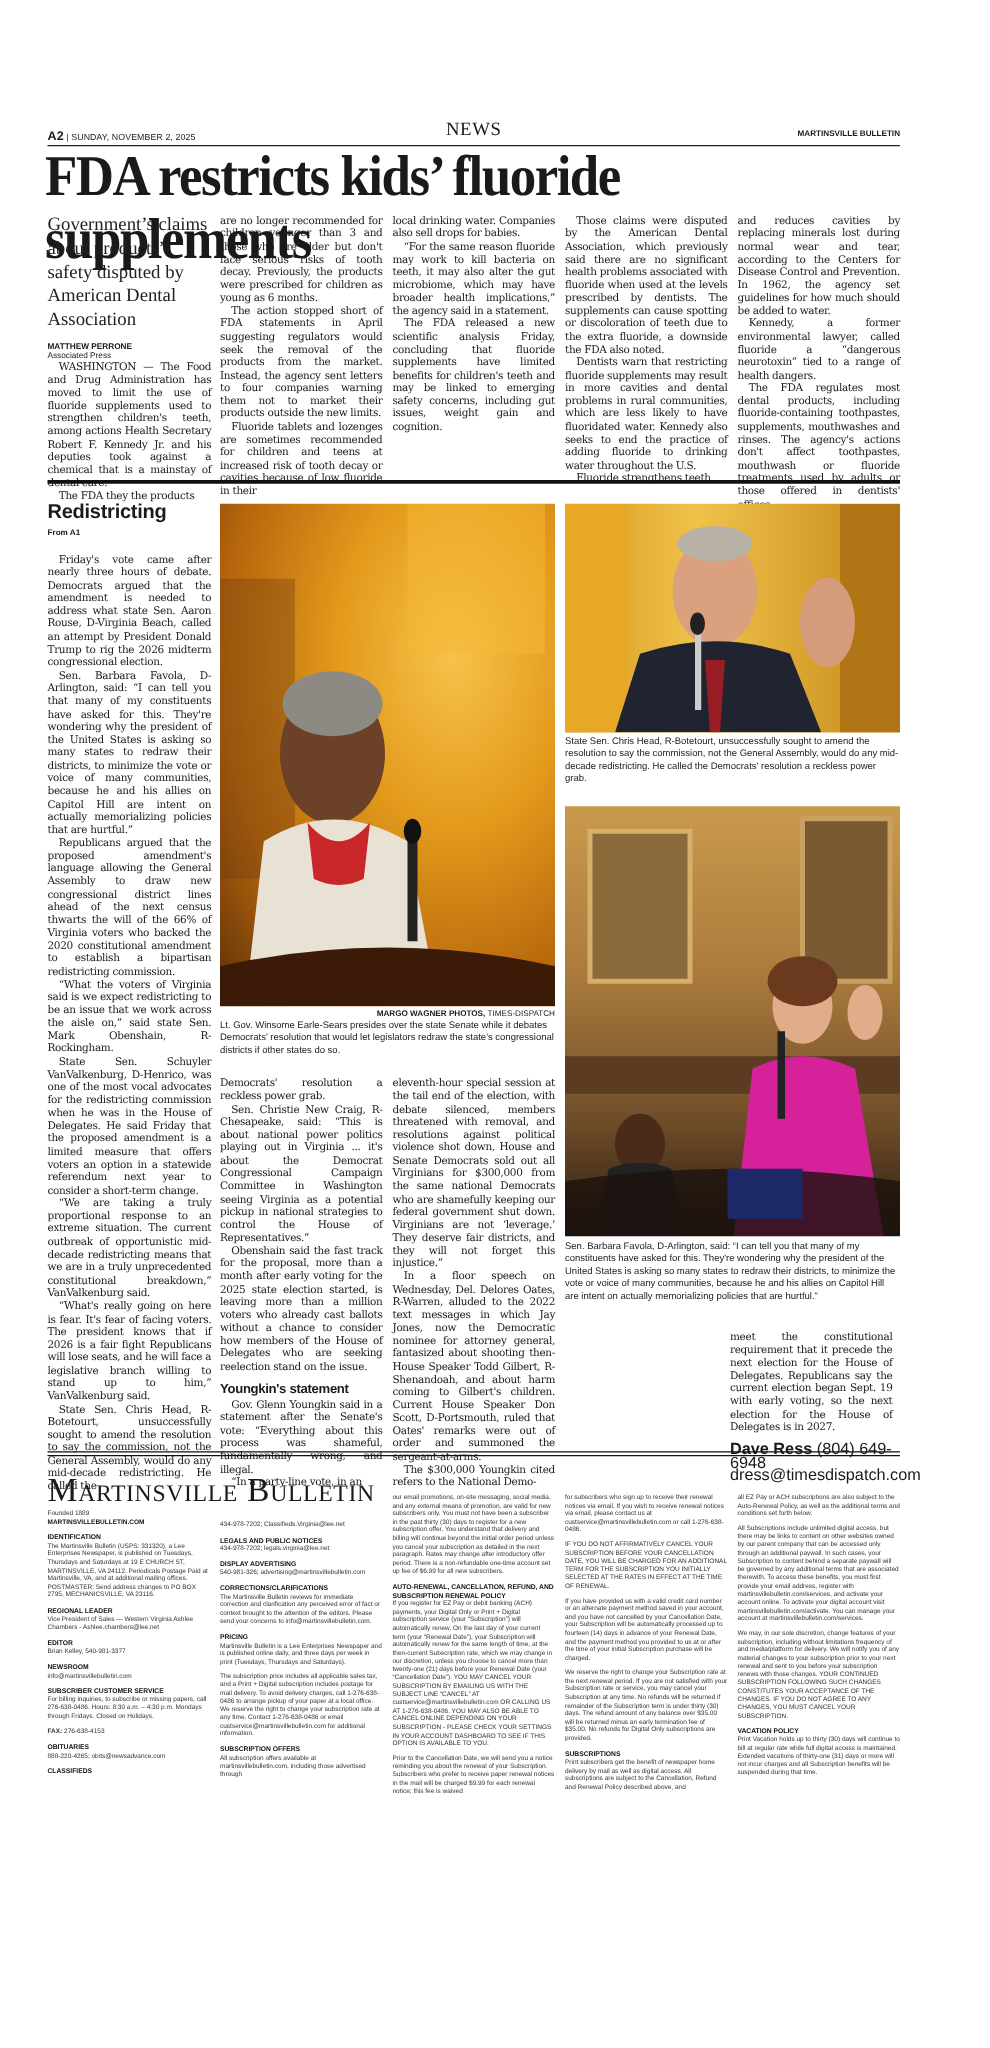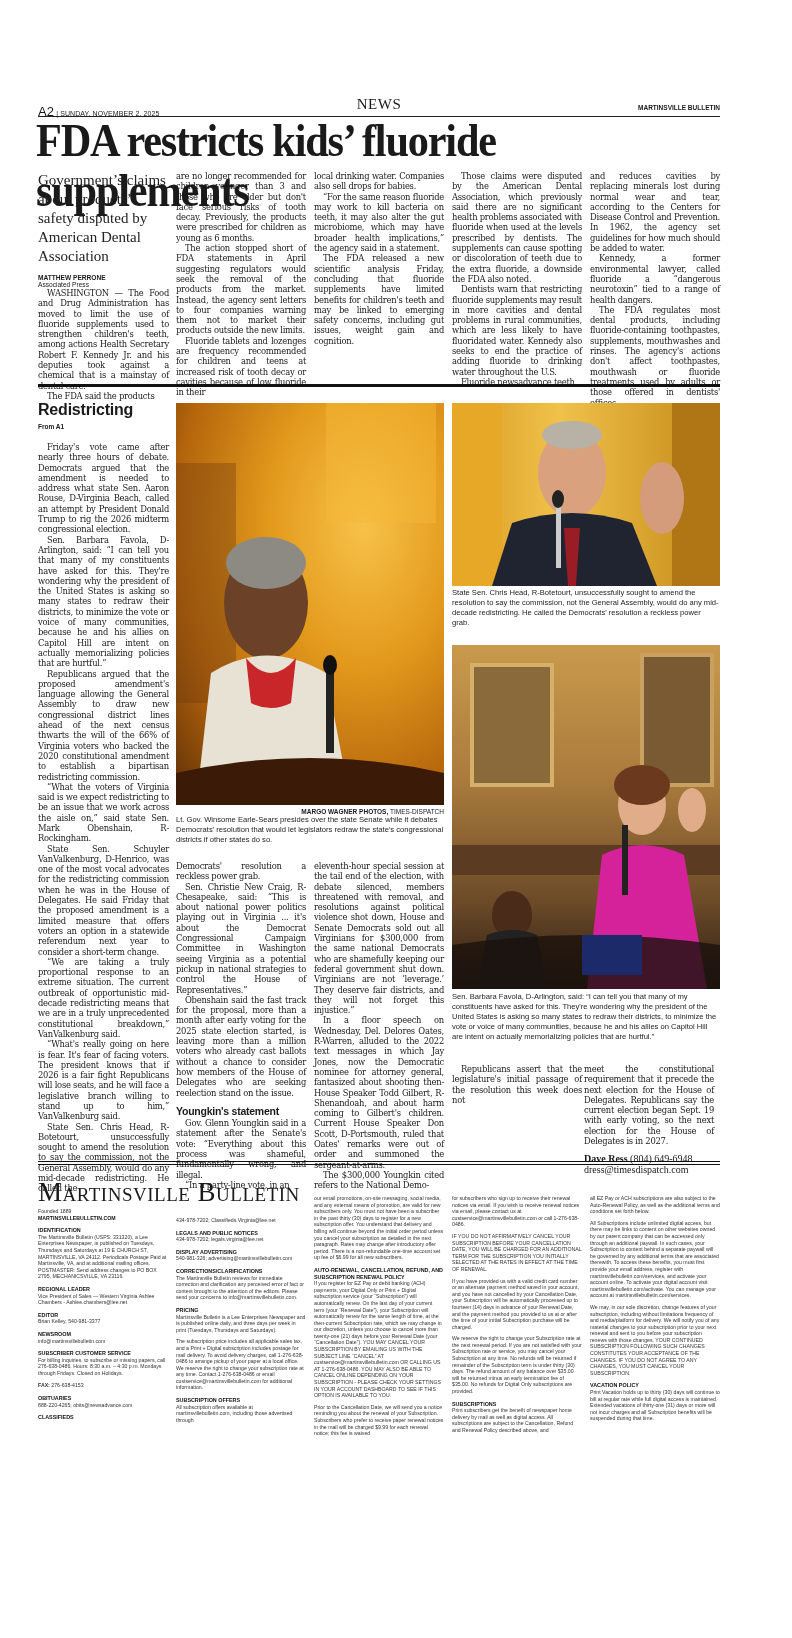--- a/index.html
+++ b/index.html
@@ -1,37 +1,37 @@
 <!DOCTYPE html>
 <html><head>
 <meta charset="utf-8">
 <style>
 *{box-sizing:border-box;margin:0;padding:0}
 body{width:792px;height:1638px;background:#fff;color:#1a1a1a;font-family:"DejaVu Serif",serif;position:relative;overflow:hidden}
 .abs{position:absolute}
 .folio{top:101px;left:38px;width:682px;height:16px;border-bottom:1.5px solid #222;font-family:"Liberation Sans",sans-serif;font-size:7px}
 .folio .left{position:absolute;left:0;top:3px;font-size:7px;letter-spacing:.1px}
-.folio .left b{font-weight:400;font-size:13px}
+.folio .left b{font-weight:700;font-size:10px}
 .folio .center{position:absolute;left:0;right:0;top:-5px;text-align:center;font-family:Liberation Serif, serif;font-size:15px;letter-spacing:.5px}
 .folio .right{position:absolute;right:0;top:3px;font-size:6.5px;font-weight:700}
 .headline{top:116px;left:36px;width:690px;font-family:"Liberation Serif",serif;font-weight:700;font-size:46px;letter-spacing:-1.3px;line-height:50px;transform:scaleX(.92);transform-origin:left}
 .body{font-size:8.4px;line-height:10.3px;text-align:justify;hyphens:auto;font-family:"DejaVu Serif",serif;letter-spacing:-.25px}
 .body p{text-indent:9px}
 .deck{font-family:"Liberation Serif",serif;font-size:15px;line-height:19px;color:#222}
 .byline{font-family:"Liberation Sans",sans-serif;font-size:6.6px;font-weight:700;margin-top:8px}
 .byline .org{font-weight:400;display:block}
 .rule-thick{height:3px;background:#111}
 .kicker{font-family:"Liberation Sans",sans-serif;font-weight:700;font-size:16px;letter-spacing:-.2px}
 .fromA1{font-family:"Liberation Sans",sans-serif;font-weight:700;font-size:6.5px;margin-top:4px}
 .photo{overflow:hidden}
 .credit{font-family:"Liberation Sans",sans-serif;font-size:6.5px;font-weight:700;text-align:right;margin-top:3px}
 .credit span{font-weight:400}
 .caption{font-family:"Liberation Sans",sans-serif;font-size:7.6px;line-height:10px;color:#222}
 .subhead{font-family:"Liberation Sans",sans-serif;font-weight:700;font-size:10.5px;margin:8px 0 2px}
-.sig{font-family:Liberation Serif, serif;font-size:10px;line-height:10.5px;margin-top:8px}
+.sig{font-family:Liberation Sans, sans-serif;font-size:13px;line-height:10.5px;margin-top:8px}
 .sig b{font-weight:700}
 .mast{top:1161px;left:38px;width:682px;border-top:1.5px solid #111;padding-top:2px}
 .mast-inner{border-top:1px solid #111}
 .mast-title{font-family:"Liberation Serif",serif;font-size:27px;letter-spacing:.5px;font-variant:small-caps;line-height:30px;margin-top:2px}
 .tiny{font-family:"Liberation Sans",sans-serif;font-size:5.2px;line-height:6.6px;color:#333}
 .tiny h4{font-size:5.4px;font-weight:700;color:#111;margin-top:6px}
 .tiny p{margin-bottom:5px}
 </style>
 </head>
 <body>
@@ -42,37 +42,37 @@
   <div class="right">MARTINSVILLE BULLETIN</div>
 </div>
 
 <div class="abs headline">FDA restricts kids’ fluoride supplements</div>
 
 <div class="abs" style="top:171px;left:38px;width:131px">
   <div class="deck">Government’s claims about products’ safety disputed by American Dental Association</div>
   <div class="byline"><span>MATTHEW PERRONE</span><span class="org">Associated Press</span></div>
   <div class="body">
     <p>WASHINGTON — The Food and Drug Administration has moved to limit the use of fluoride supplements used to strengthen children's teeth, among actions Health Secretary Robert F. Kennedy Jr. and his deputies took against a chemical that is a mainstay of dental care.</p>
-    <p>The FDA said the products</p>
+    <p>The FDA they the products</p>
   </div>
 </div>
 <div class="abs body" style="top:171px;left:176px;width:130px">
   <p style="text-indent:0">are no longer recommended for children younger than 3 and those who are older but don't face serious risks of tooth decay. Previously, the products were prescribed for children as young as 6 months.</p>
   <p>The action stopped short of FDA statements in April suggesting regulators would seek the removal of the products from the market. Instead, the agency sent letters to four companies warning them not to market their products outside the new limits.</p>
-  <p>Fluoride tablets and lozenges are frequency recommended for children and teens at increased risk of tooth decay or cavities because of low fluoride in their</p>
+  <p>Fluoride tablets and lozenges are sometimes recommended for children and teens at increased risk of tooth decay or cavities because of low fluoride in their</p>
 </div>
 <div class="abs body" style="top:171px;left:314px;width:130px">
   <p style="text-indent:0">local drinking water. Companies also sell drops for babies.</p>
   <p>“For the same reason fluoride may work to kill bacteria on teeth, it may also alter the gut microbiome, which may have broader health implications,” the agency said in a statement.</p>
   <p>The FDA released a new scientific analysis Friday, concluding that fluoride supplements have limited benefits for children's teeth and may be linked to emerging safety concerns, including gut issues, weight gain and cognition.</p>
 </div>
 <div class="abs body" style="top:171px;left:452px;width:130px">
   <p>Those claims were disputed by the American Dental Association, which previously said there are no significant health problems associated with fluoride when used at the levels prescribed by dentists. The supplements can cause spotting or discoloration of teeth due to the extra fluoride, a downside the FDA also noted.</p>
   <p>Dentists warn that restricting fluoride supplements may result in more cavities and dental problems in rural communities, which are less likely to have fluoridated water. Kennedy also seeks to end the practice of adding fluoride to drinking water throughout the U.S.</p>
-  <p>Fluoride newsadvance teeth</p>
+  <p>Fluoride strengthens teeth</p>
 </div>
 <div class="abs body" style="top:171px;left:590px;width:130px">
   <p style="text-indent:0">and reduces cavities by replacing minerals lost during normal wear and tear, according to the Centers for Disease Control and Prevention. In 1962, the agency set guidelines for how much should be added to water.</p>
   <p>Kennedy, a former environmental lawyer, called fluoride a “dangerous neurotoxin” tied to a range of health dangers.</p>
   <p>The FDA regulates most dental products, including fluoride-containing toothpastes, supplements, mouthwashes and rinses. The agency's actions don't affect toothpastes, mouthwash or fluoride treatments used by adults or those offered in dentists' offices.</p>
 </div>
 
 <div class="abs rule-thick" style="top:384px;left:38px;width:682px"></div>
 
 <div class="abs" style="top:401px;left:38px;width:131px">
@@ -151,21 +151,20 @@
   <p>“In a party-line vote, in an</p>
 </div>
 
 <div class="abs body" style="top:861px;left:314px;width:130px">
   <p style="text-indent:0">eleventh-hour special session at the tail end of the election, with debate silenced, members threatened with removal, and resolutions against political violence shot down, House and Senate Democrats sold out all Virginians for $300,000 from the same national Democrats who are shamefully keeping our federal government shut down. Virginians are not ‘leverage.’ They deserve fair districts, and they will not forget this injustice.”</p>
   <p>In a floor speech on Wednesday, Del. Delores Oates, R-Warren, alluded to the 2022 text messages in which Jay Jones, now the Democratic nominee for attorney general, fantasized about shooting then-House Speaker Todd Gilbert, R-Shenandoah, and about harm coming to Gilbert's children. Current House Speaker Don Scott, D-Portsmouth, ruled that Oates' remarks were out of order and summoned the sergeant-at-arms.</p>
   <p>The $300,000 Youngkin cited refers to the National Demo-</p>
 </div>
 
 <div class="abs body" style="top:1064px;left:452px;width:130px">
-  <p>Republicans assert that the legislature's initial passage of the resolution this week does not</p>
 </div>
 
 <div class="abs" style="top:1064px;left:584px;width:130px">
   <div class="body">
       <p style="text-indent:0">meet the constitutional requirement that it precede the next election for the House of Delegates. Republicans say the current election began Sept. 19 with early voting, so the next election for the House of Delegates is in 2027.</p>
     </div>
   <div class="sig">
     <b>Dave Ress</b> <span>(804) 649-6948</span><br>
     <span>dress@timesdispatch.com</span>
   </div>

